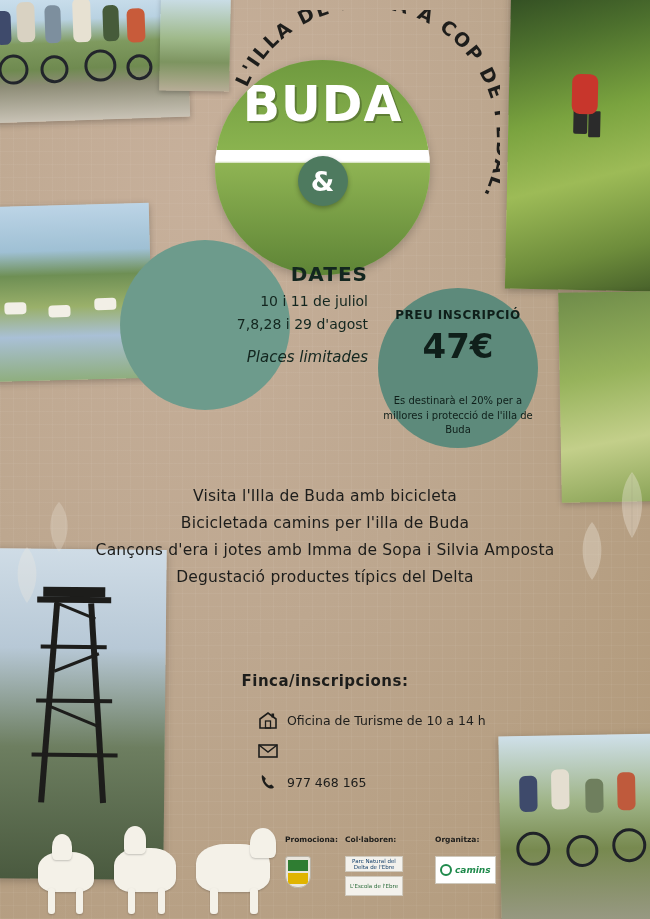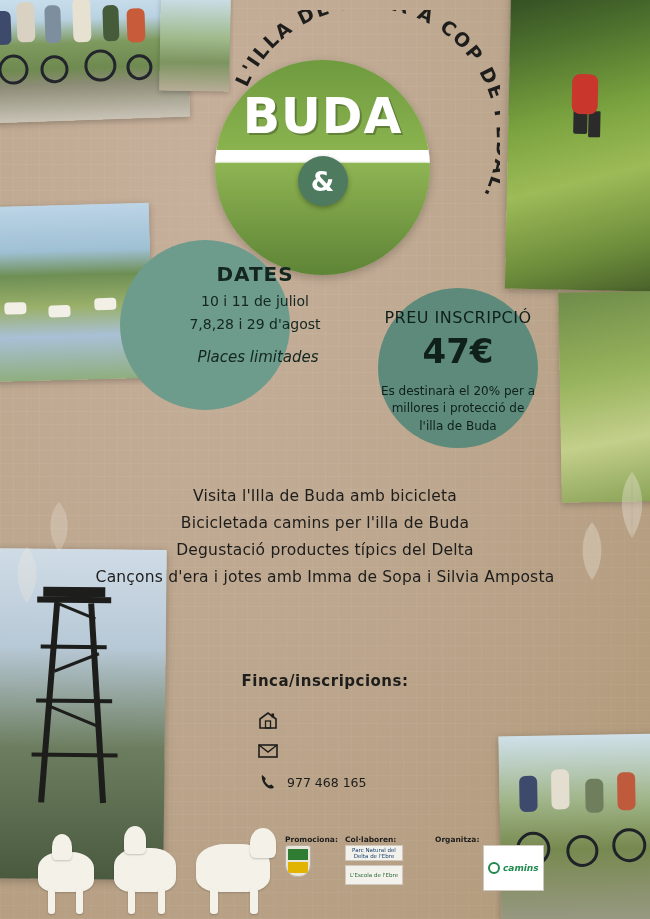--- a/index.html
+++ b/index.html
@@ -118,21 +118,21 @@
   #logo-circle .sky {
     position:absolute; left:0; right:0; top:0; height:42%;
     background: linear-gradient(180deg,#6f9a3f,#8ab34f);
   }
   .logo-text {
     position:absolute; width:100%; text-align:center;
     font-family:"DejaVu Sans", sans-serif; font-weight:bold;
     color:#fff; letter-spacing:1px;
     text-shadow: 2px 2px 0 rgba(0,0,0,.25);
   }
-  #logo-buda { top:28px; font-size:49px; }
+  #logo-buda { top:16px; font-size:49px; }
   #logo-bike { top:138px; font-size:49px; }
   #logo-amp-circle {
     position:absolute; left:50%; top:96px; transform:translateX(-50%);
     width:50px; height:50px; border-radius:50%;
     background:#4e7a5f; color:#fff; font-size:27px; font-weight:bold;
     display:flex; align-items:center; justify-content:center;
     box-shadow:0 2px 5px rgba(0,0,0,.3);
   }
 
   
@@ -141,57 +141,57 @@
 
   
   .teal {
     position:absolute; border-radius:50%;
     background:#5c8a7b; color:#1d1d1b;
     display:flex; flex-direction:column; align-items:center; justify-content:center;
   }
   #dates-circle { left:120px; top:240px; width:170px; height:170px; background:#6d9b8c; }
   #price-circle { left:378px; top:288px; width:160px; height:160px; background:#5d8a7b; }
 
-  #dates-inner { position:absolute; left:150px; top:262px; width:210px; text-align:center; }
+  #dates-inner { position:absolute; left:158px; top:262px; width:210px; text-align:right; }
   .dates-title { font-size:20px; font-weight:bold; color:#13261f; letter-spacing:1px; }
   .dates-line { font-size:14px; color:#13261f; margin-top:7px; }
   .dates-places { font-size:15px; color:#13261f; margin-top:16px; margin-left:6px; font-style:italic; }
 
   #price-inner { position:absolute; left:378px; top:308px; width:160px; text-align:center; }
-  .price-title { font-size:16px; font-weight:normal; color:#0f1f1a; letter-spacing:.5px; }
+  .price-title { font-size:12px; font-weight:bold; color:#0f1f1a; letter-spacing:.5px; }
   .price-amount { font-size:34px; font-weight:bold; color:#0f1f1a; margin-top:4px; }
-  .price-note { font-size:12px; color:#0f1f1a; margin-top:12px; line-height:1.45; }
+  .price-note { font-size:10px; color:#0f1f1a; margin-top:28px; line-height:1.45; }
 
   
   #desc { position:absolute; left:0; right:0; top:478px; text-align:center; }
   #desc .line { font-size:15.5px; color:#1d1d1b; margin:9px 0; letter-spacing:.2px; }
 
   
   #info-title {
     position:absolute; left:0; right:0; top:672px; text-align:center;
     font-size:15px; font-weight:bold; color:#1d1d1b; letter-spacing:.5px;
   }
   #contacts { position:absolute; left:255px; top:700px; width:320px; }
   .contact-row { display:flex; align-items:center; margin:9px 0; }
   .contact-row .ico { width:26px; height:22px; flex:0 0 26px; display:flex; align-items:center; justify-content:center; }
   .contact-row .txt { font-size:12.5px; color:#1d1d1b; margin-left:6px; }
 
   
   #sponsors { position:absolute; left:285px; bottom:18px; width:280px; height:66px; }
   .sp-group { position:absolute; }
-  .sp-label { font-size:7.5px; font-weight:bold; color:#1d1d1b; margin-bottom:1px; }
+  .sp-label { font-size:7.5px; font-weight:bold; color:#1d1d1b; margin-bottom:12px; }
   .sp-box { background:#f3f1ec; border:1px solid #cfc9bd; display:flex; align-items:center; justify-content:center;
             font-size:5.5px; color:#14406b; text-align:center; line-height:1.15; padding:1px; }
 
   .crest { width:26px; height:32px; background:#e9e5dc; border:1px solid #b9b2a4;
            border-radius:3px 3px 12px 12px; position:relative; overflow:hidden; }
   .crest::before { content:""; position:absolute; left:2px; right:2px; top:3px; height:11px; background:#2f7d32; }
   .crest::after { content:""; position:absolute; left:2px; right:2px; bottom:3px; height:11px; background:#e0b400; }
 
-  .camins { background:#ffffff; border:1px solid #cfc9bd; padding:16px 4px; display:flex; align-items:center; gap:3px;margin-left:48px; }
+  .camins { background:#ffffff; border:1px solid #cfc9bd; padding:7px 4px; display:flex; align-items:center; gap:3px; }
   .camins .ct { font-size:9px; font-weight:bold; color:#1f8a4c; font-style:italic; }
   .camins .cb { width:12px; height:12px; border-radius:50%; border:2px solid #1f8a4c; }
 </style>
 </head>
 <body>
 
 <div id="poster">
 
   <div class="photo" id="ph-kids">
     <div class="blobs">
@@ -301,36 +301,37 @@
   <div class="teal" id="price-circle"></div>
   <div id="price-inner">
     <div class="price-title">PREU INSCRIPCIÓ</div>
     <div class="price-amount">47€</div>
     <div class="price-note">Es destinarà el 20% per a millores i protecció de l'illa de Buda</div>
   </div>
 
   <div id="desc">
     <div class="line">Visita l'Illa de Buda amb bicicleta</div>
     <div class="line">Bicicletada camins per l'illa de Buda</div>
+    <div class="line">Cançons d'era i jotes amb Imma de Sopa i Silvia Amposta</div>
     <div class="line">Degustació productes típics del Delta</div>
-    <div class="line">Cançons d'era i jotes amb Imma de Sopa i Silvia Amposta</div>
   </div>
 
   <div id="info-title">Finca/inscripcions:</div>
 
   <div id="contacts">
 
     <div class="contact-row">
       <span class="ico">
         <svg width="20" height="18" viewBox="0 0 20 18">
           <path d="M2 8 L10 2 L18 8 L18 17 L2 17 Z" fill="none" stroke="#1d1d1b" stroke-width="1.6"></path>
           <rect x="7.5" y="10" width="5" height="7" fill="none" stroke="#1d1d1b" stroke-width="1.3"></rect>
           <rect x="13.5" y="2.5" width="2.6" height="4" fill="#1d1d1b"></rect>
         </svg>
       </span>
+      <span class="txt">Oficina de Turisme de 10 a 14 h</span>
     </div>
 
     <div class="contact-row">
       <span class="ico">
         <svg width="20" height="16" viewBox="0 0 20 16">
           <rect x="1" y="2" width="18" height="12" fill="none" stroke="#1d1d1b" stroke-width="1.6"></rect>
           <path d="M1 2 L10 9 L19 2" fill="none" stroke="#1d1d1b" stroke-width="1.5"></path>
         </svg>
       </span>
     </div>

